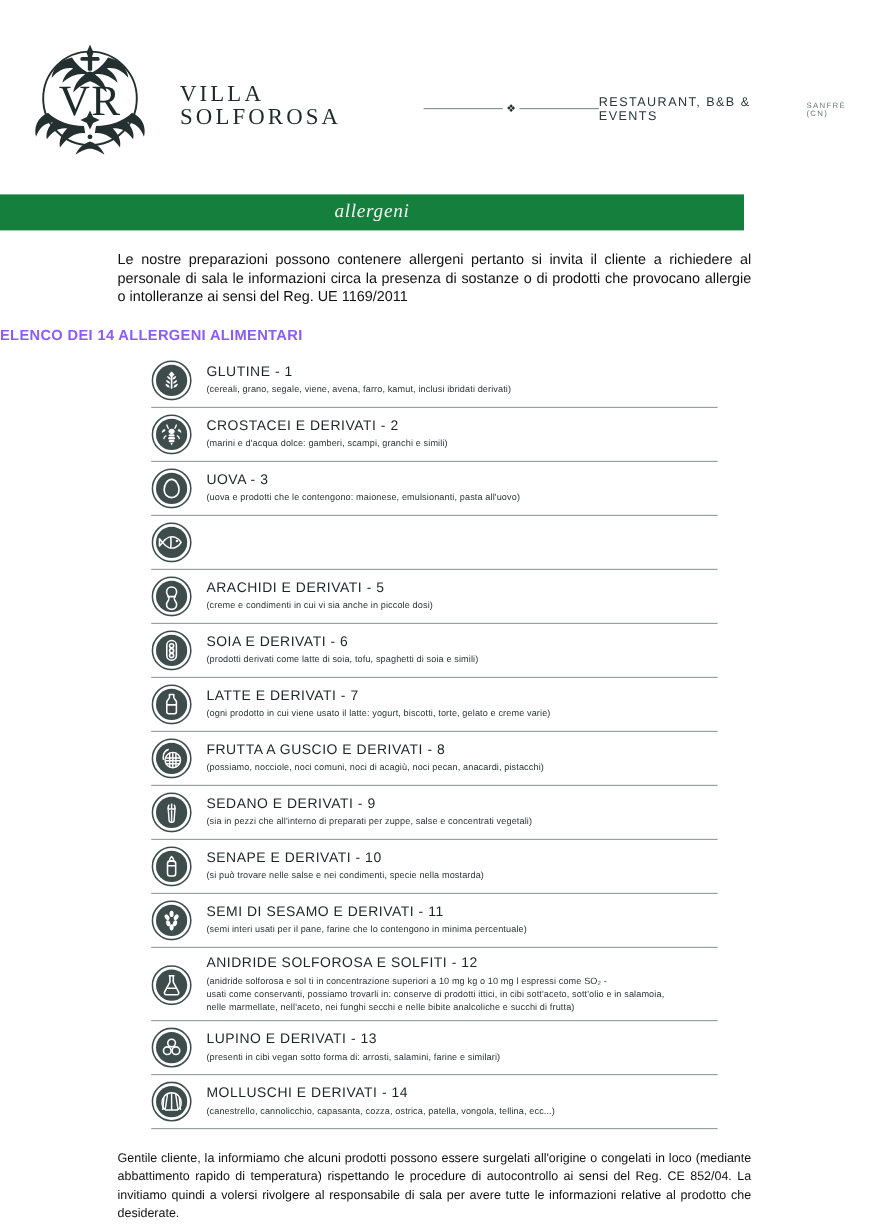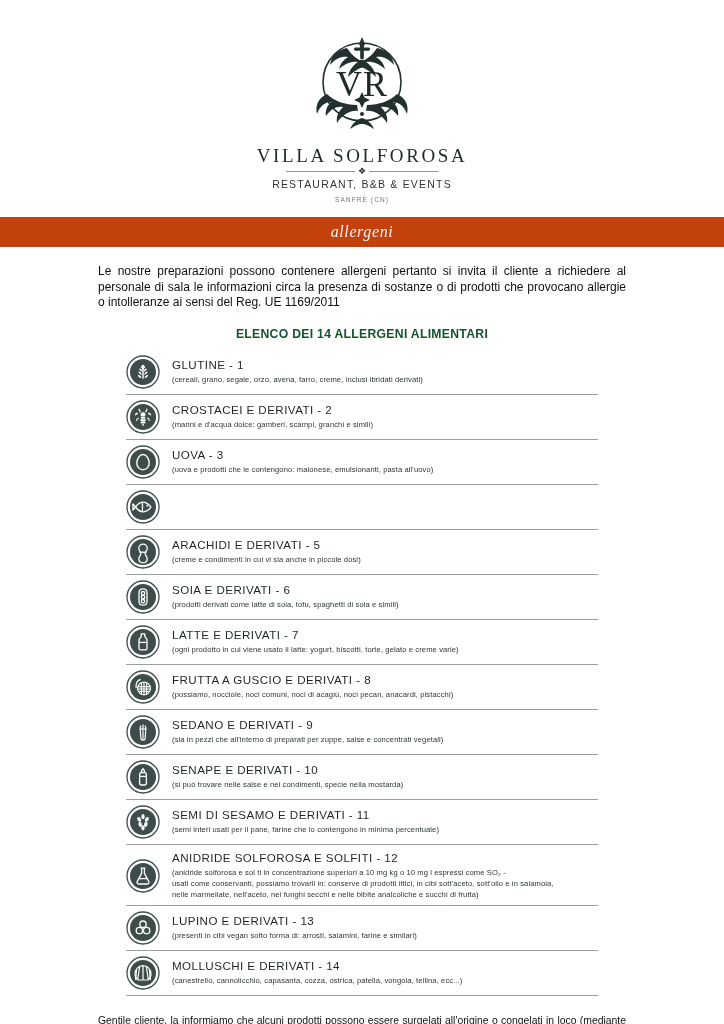--- a/index.html
+++ b/index.html
@@ -19,21 +19,21 @@
     width: 724px;
     height: 1024px;
     position: relative;
     background: #fff;
   }
 
   
   .logo-block {
     padding-top: 30px;
     display: flex;
-    flex-direction: column;
+    flex-direction: row;
     align-items: center;
   }
   .crest {
     width: 150px;
     height: 118px;
     position: relative;
   }
   .crest svg { display: block; }
   .brand-name {
     margin-top: -2px;
@@ -74,23 +74,23 @@
     font-family: "Liberation Sans", sans-serif;
     font-size: 6.5px;
     letter-spacing: 1.1px;
     color: #6d7878;
     margin-top: 6px;
   }
 
   
   .banner {
     margin-top: 14px;
-    width: 724px;
+    width: 620px;
     height: 30px;
-    background: #c2410c;
+    background: #15803d;
     display: flex;
     align-items: center;
     justify-content: center;
   }
   .banner-title {
     font-family: "Liberation Serif", serif;
     font-style: italic;
     font-size: 16px;
     color: #f2f4f3;
     letter-spacing: 0.6px;
@@ -101,25 +101,25 @@
     margin: 17px auto 0 auto;
     width: 528px;
     font-size: 12px;
     line-height: 15.5px;
     color: #111;
     text-align: justify;
   }
   .intro p { margin: 0; }
 
   .list-heading {
-    text-align: center;
+    text-align: left;
     font-size: 12.2px;
     font-weight: bold;
     letter-spacing: 0.3px;
-    color: #14532d;
+    color: #8b5cf6;
     margin-top: 16px;
     margin-bottom: 9px;
   }
 
   
   .allergen-list {
     width: 472px;
     margin: 0 auto;
   }
   .allergen-row {
@@ -223,21 +223,21 @@
             <path d="M17 9.5 l2.4 2.6 -2.4 2.6 -2.4 -2.6z"></path>
             <path d="M13.2 13.4 c2 .3 3 1.4 3.2 3 -2 -.2 -3 -1.3 -3.2 -3z M20.8 13.4 c-2 .3 -3 1.4 -3.2 3 2 -.2 3 -1.3 3.2 -3z"></path>
             <path d="M12.4 16.6 c2 .3 3.2 1.4 3.4 3.1 -2.1 -.2 -3.2 -1.4 -3.4 -3.1z M21.6 16.6 c-2 .3 -3.2 1.4 -3.4 3.1 2.1 -.2 3.2 -1.4 3.4 -3.1z"></path>
             <path d="M11.8 19.8 c2.2 .3 3.4 1.5 3.6 3.3 -2.2 -.2 -3.4 -1.5 -3.6 -3.3z M22.2 19.8 c-2.2 .3 -3.4 1.5 -3.6 3.3 2.2 -.2 3.4 -1.5 3.6 -3.3z"></path>
           </g>
         </svg>
       </div>
       <div class="row-text">
         <div class="row-title">GLUTINE - 1</div>
         <div class="row-desc">
-          <span class="l">(cereali, grano, segale, orzo, avena, farro, creme, inclusi ibridati derivati)</span>
+          <span class="l">(cereali, grano, segale, viene, avena, farro, kamut, inclusi ibridati derivati)</span>
         </div>
       </div>
     </div>
 
     <div class="allergen-row">
       <div class="icon-badge">
         <svg width="34" height="34" viewBox="0 0 34 34">
           <circle cx="17" cy="17" r="16" fill="none" stroke="#3e4d4c" stroke-width="1.3"></circle>
           <circle cx="17" cy="17" r="13" fill="#3e4d4c"></circle>
           <g fill="#fff">

